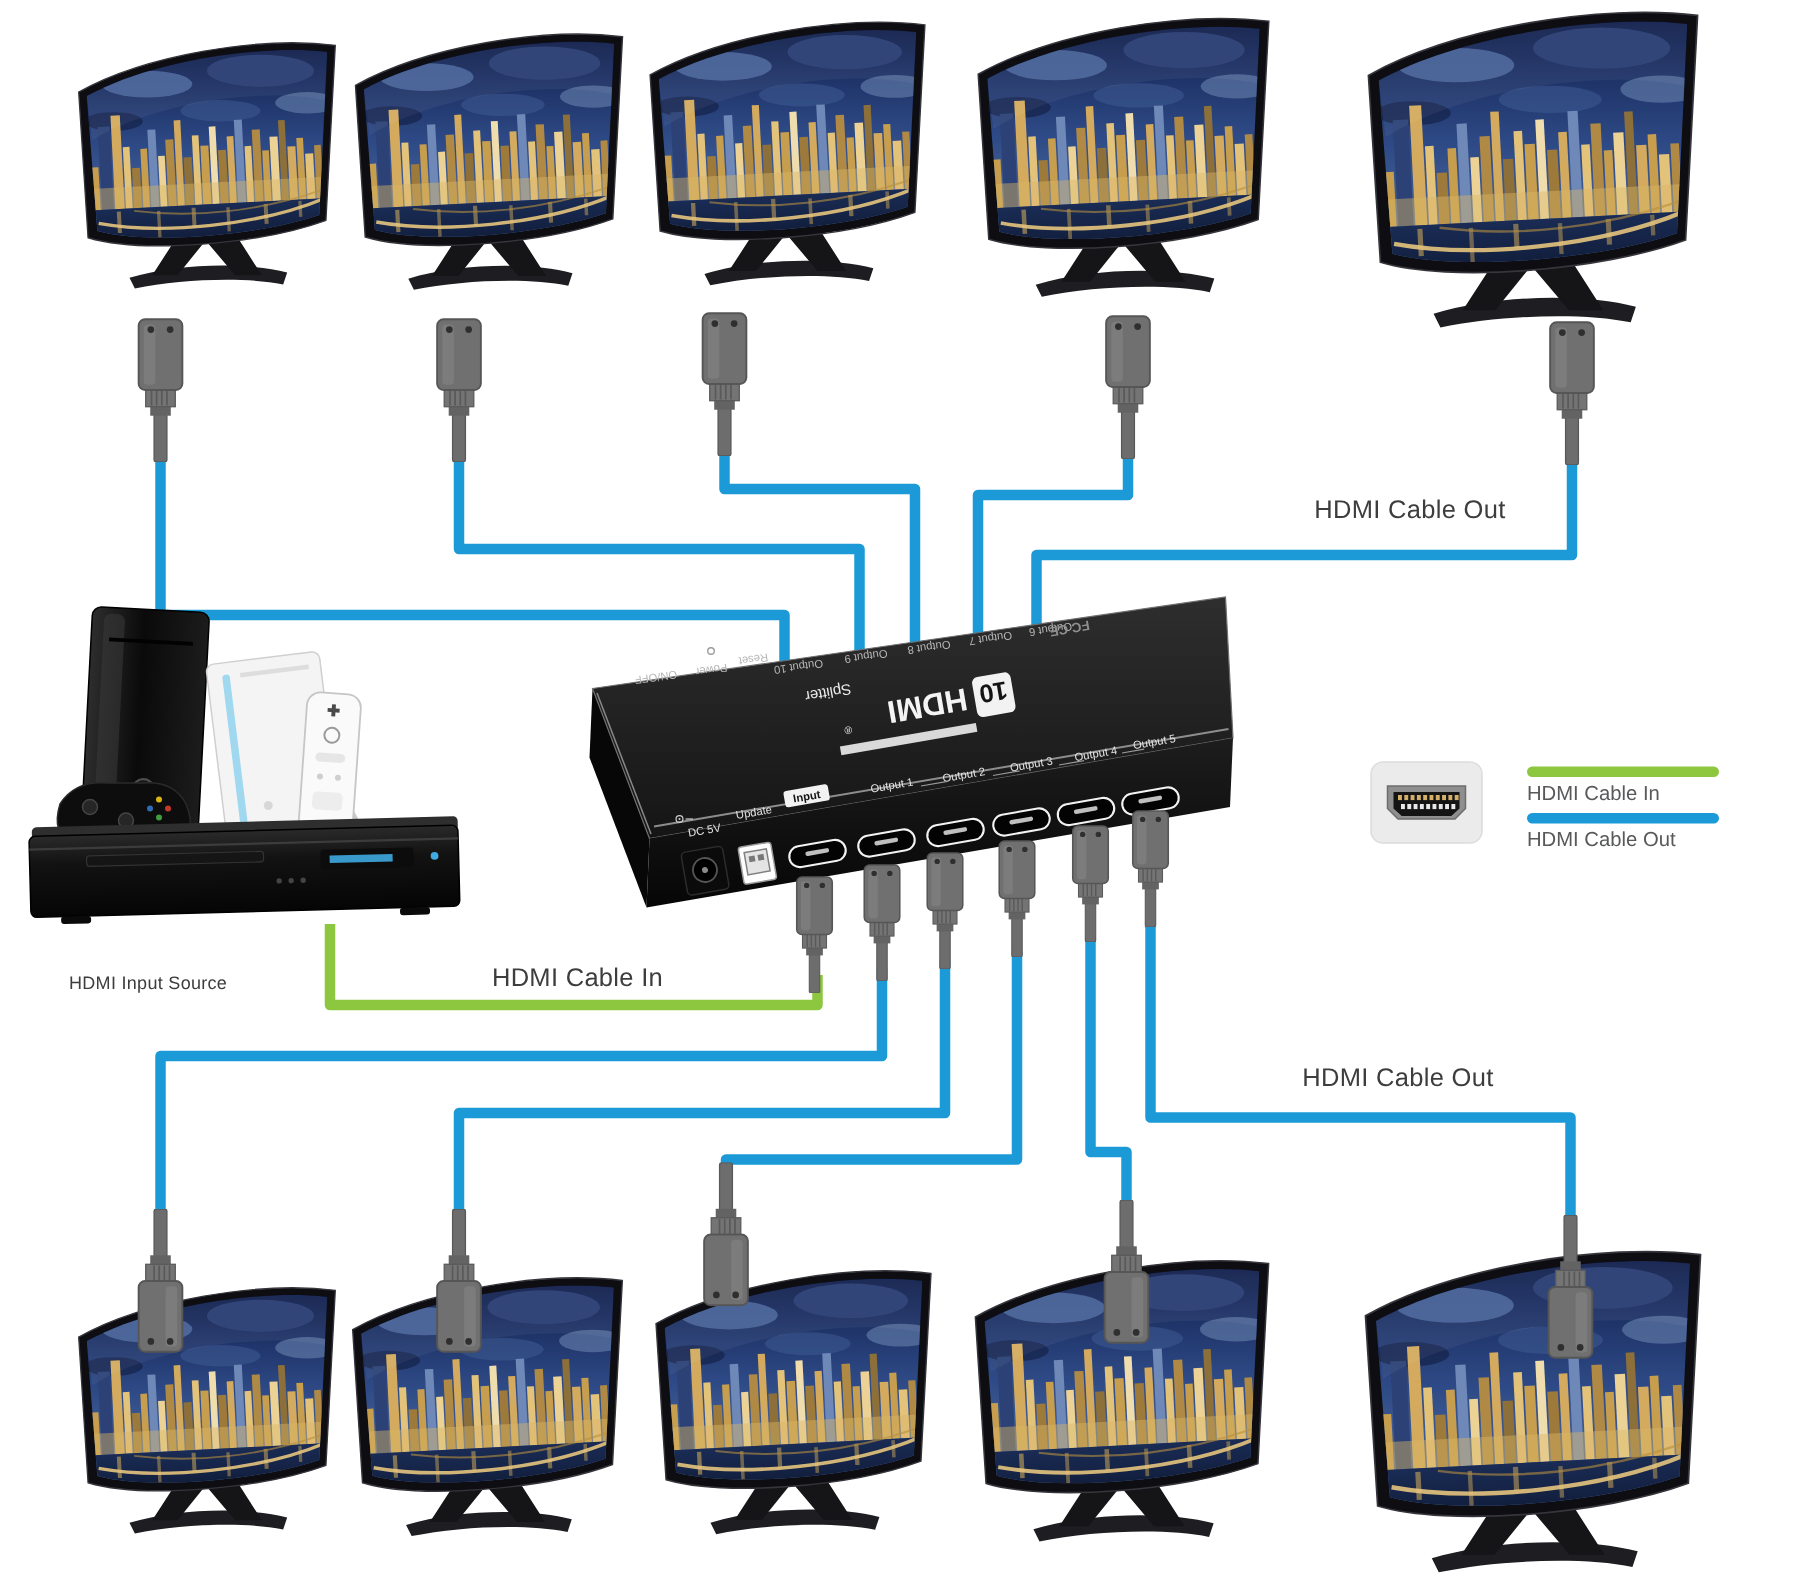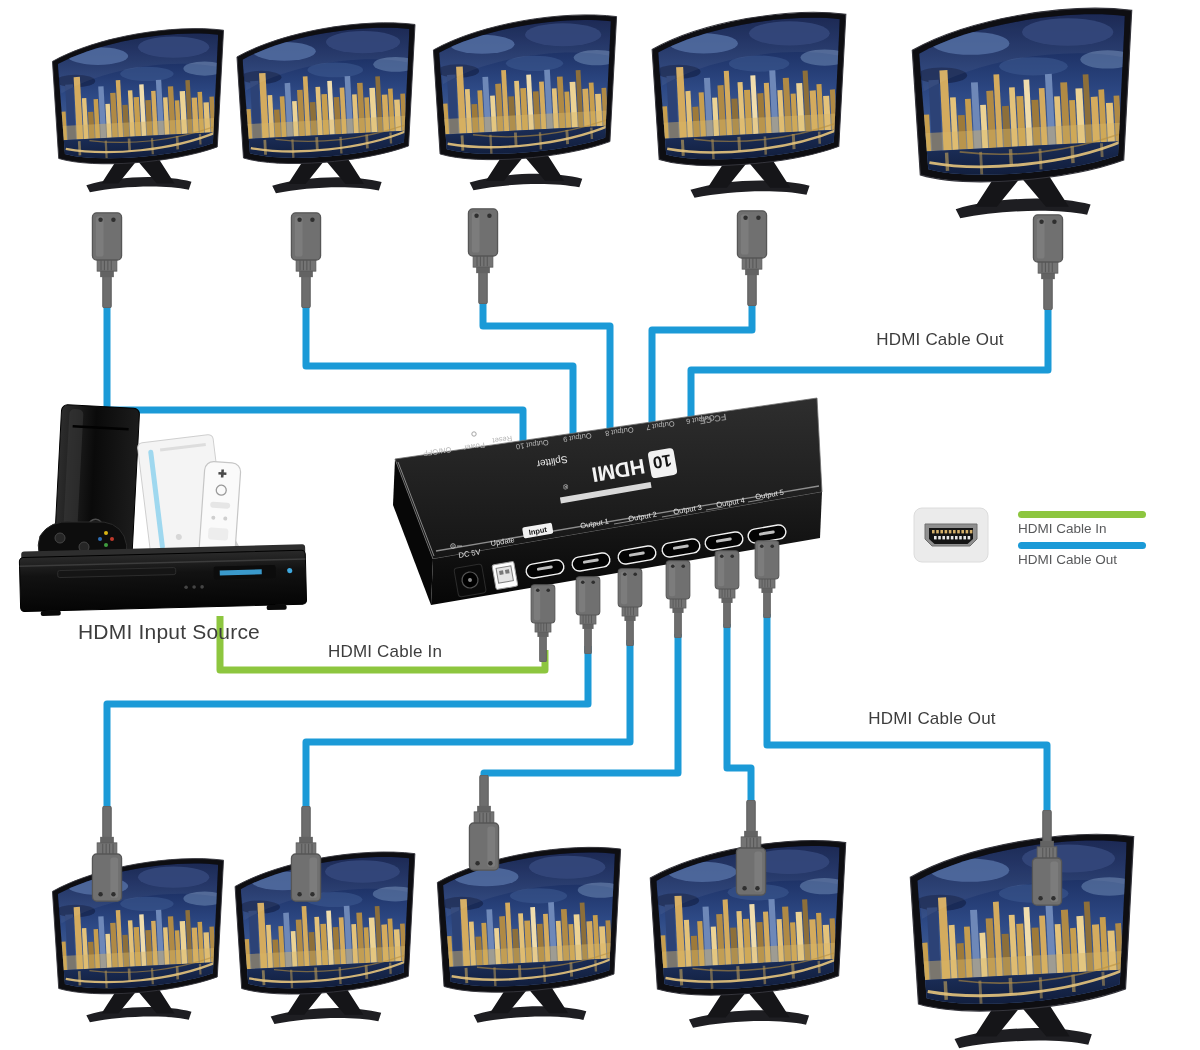--- a/index.html
+++ b/index.html
@@ -385,21 +385,21 @@
     <rect x="967.6" y="536" width="2.6" height="3.4"></rect>
   </g>
 </g>
 </svg>
 
 
 <div class="float-label" style="left:862px;top:330px;width:156px;text-align:center;">HDMI Cable Out</div>
 
 <div class="float-label" style="left:300px;top:642px;width:170px;text-align:center;">HDMI Cable In</div>
 
-<div class="float-label" style="left:46px;top:620px;font-size:21px;margin-left:32px;">HDMI Input Source</div>
+<div class="float-label" style="left:46px;top:648px;font-size:12px;">HDMI Input Source</div>
 
 <div class="float-label" style="left:852px;top:709px;width:160px;text-align:center;">HDMI Cable Out</div>
 
 
 <div class="legend-line in" style="left:1018px;top:511px;"></div>
 <div class="legend-label" style="left:1018px;top:521px;">HDMI Cable In</div>
 <div class="legend-line out" style="left:1018px;top:542px;"></div>
 <div class="legend-label" style="left:1018px;top:552px;">HDMI Cable Out</div>
 
 </div>

